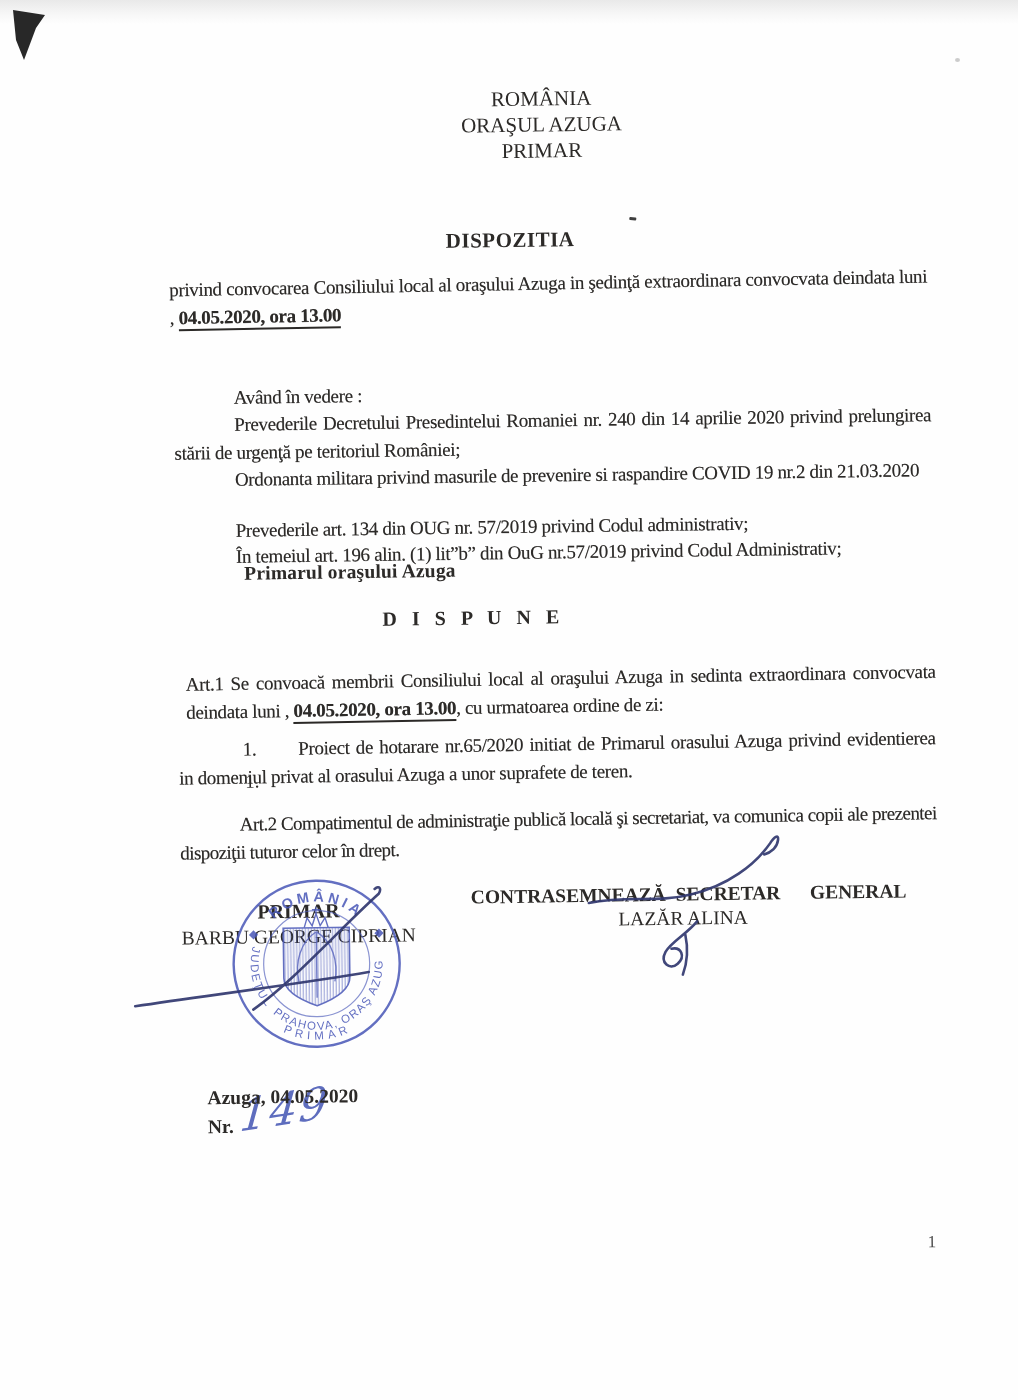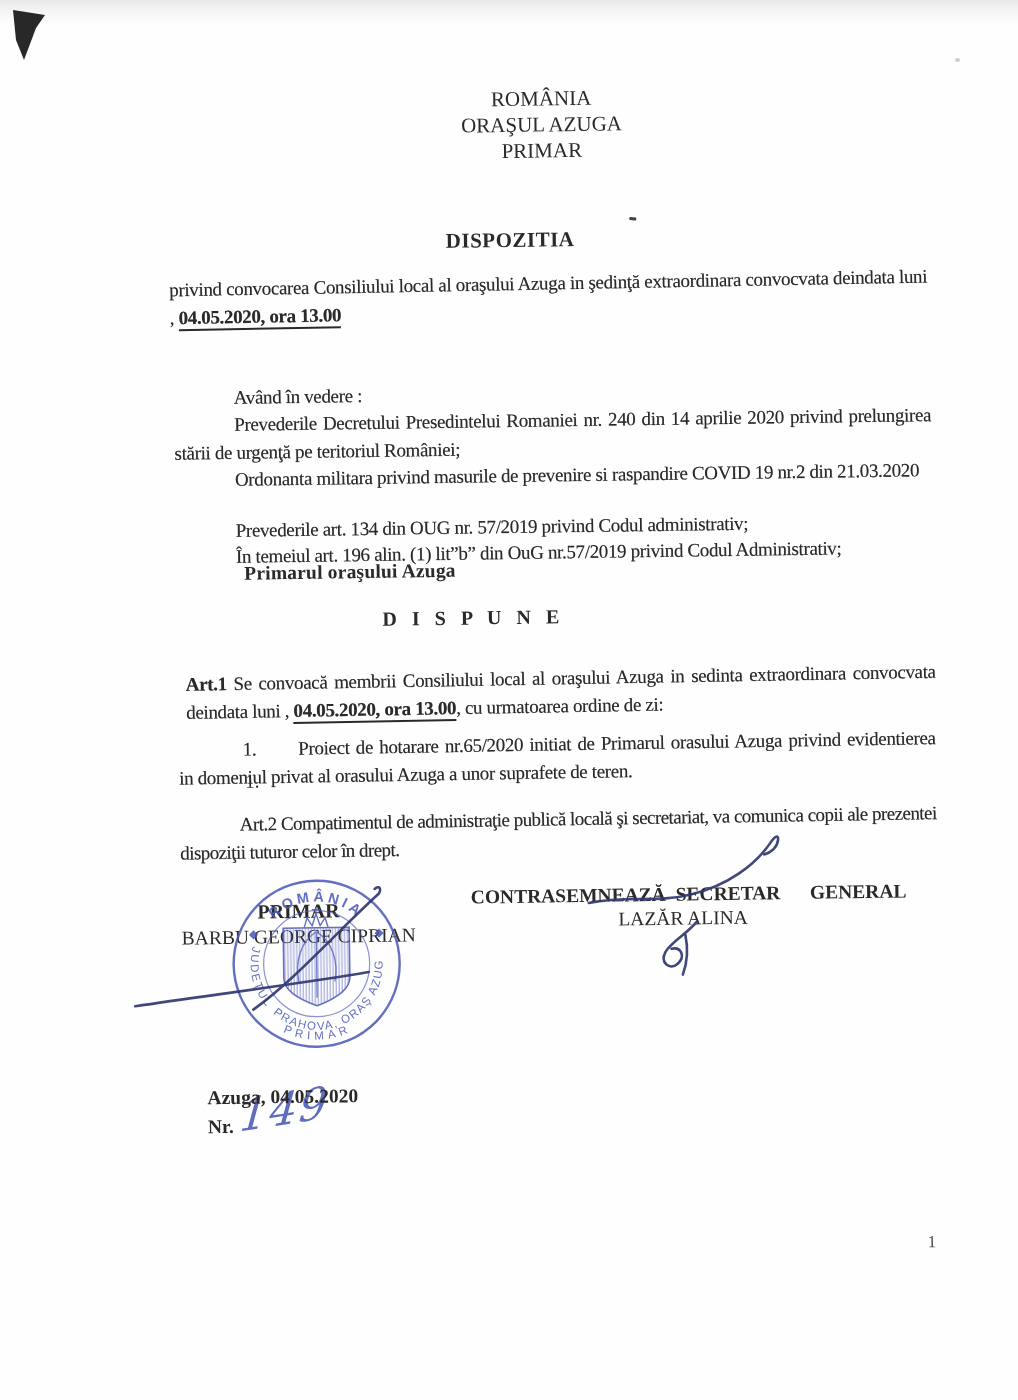--- a/index.html
+++ b/index.html
@@ -29,21 +29,21 @@
   .rec4{left:178px;top:494px;width:757px;}
   .rec5{left:178px;top:520px;width:757px;}
   .issuer{left:246px;top:559px;font-size:19.5px;font-weight:bold;letter-spacing:.2px;}
   .dispune{left:178px;top:606px;width:755px;text-align:center;font-weight:bold;font-size:20px;letter-spacing:5px;transform:translateX(-81px);}
   .art1{left:186px;top:646px;width:750px;transform:rotate(-.2deg);}
   .agenda{left:178px;top:712px;width:757px;text-indent:64px;transform:rotate(-.15deg);}
   .tabgap{display:inline-block;width:42px;}
   .stray{left:244px;top:767px;font-size:19px;}
   .art2{left:178px;top:787px;width:757px;letter-spacing:-0.55px;transform:rotate(-.15deg);}
   .bu{font-weight:bold;border-bottom:2px solid #2b2927;padding-bottom:1px;}
-  .b{font-weight:bold;}
+  .b{font-weight:normal;}
   .sig-left{left:178px;top:897px;width:235px;text-align:center;}
   .sig-left .t{font-weight:bold;font-size:20px;}
   .sig-left .n{font-size:19.5px;white-space:nowrap;margin-top:3px;}
   .sig-right{left:468px;top:886px;width:424px;text-align:center;}
   .sig-right .t{font-weight:bold;font-size:19.5px;white-space:nowrap;word-spacing:5px;}
   .sig-right .n{font-size:19.5px;margin-top:2px;}
   .footer{left:202px;top:1083px;font-size:19.5px;font-weight:bold;}
   .footer .nr{margin-top:7px;}
   .handwritten{
     left:234px;top:1080px;font-size:44px;font-style:italic;

